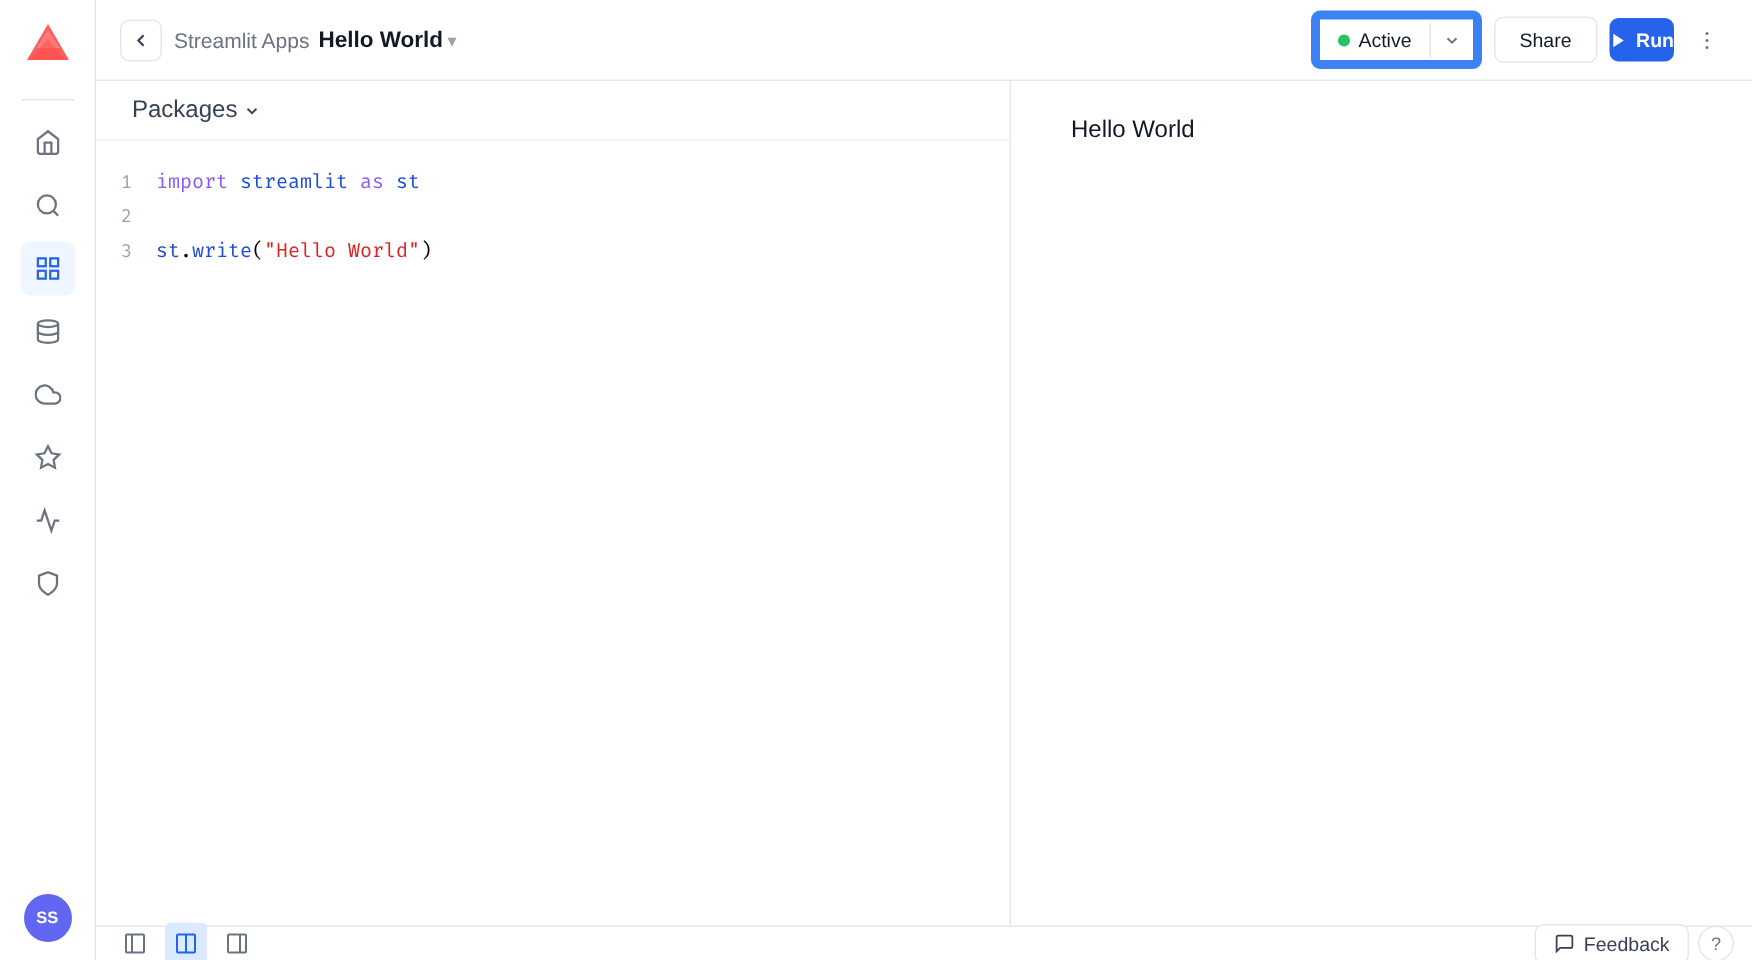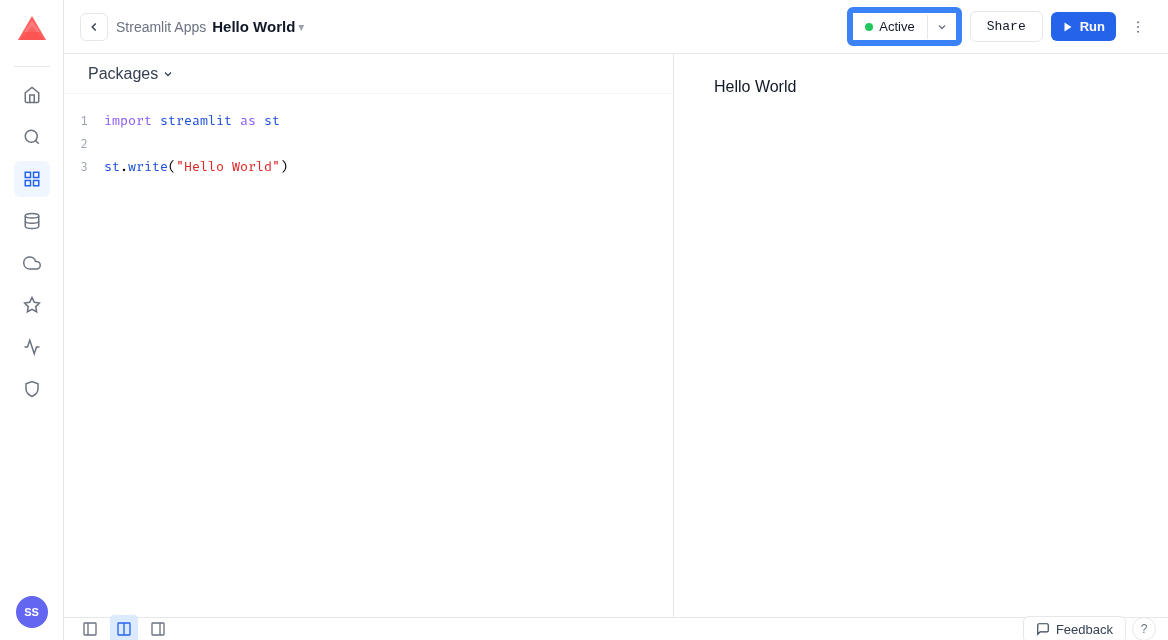--- a/index.html
+++ b/index.html
@@ -143,27 +143,26 @@
     }
     .share-btn {
       padding: 7px 16px;
       border: 1px solid #e5e7eb;
       border-radius: 6px;
       font-size: 13px;
       font-weight: 500;
       cursor: pointer;
       background: #fff;
       color: #111827;
-      font-family: Liberation Mono, monospace;
     }
     .run-btn {
       display: flex;
       align-items: center;
       gap: 6px;
-      padding: 7px 11px;
+      padding: 7px 0;
       border: none;
       border-radius: 6px;
       background: #2563eb;
       color: #fff;
       font-size: 13px;
       font-weight: 600;
       cursor: pointer;
     }
     .more-btn {
       width: 28px;

